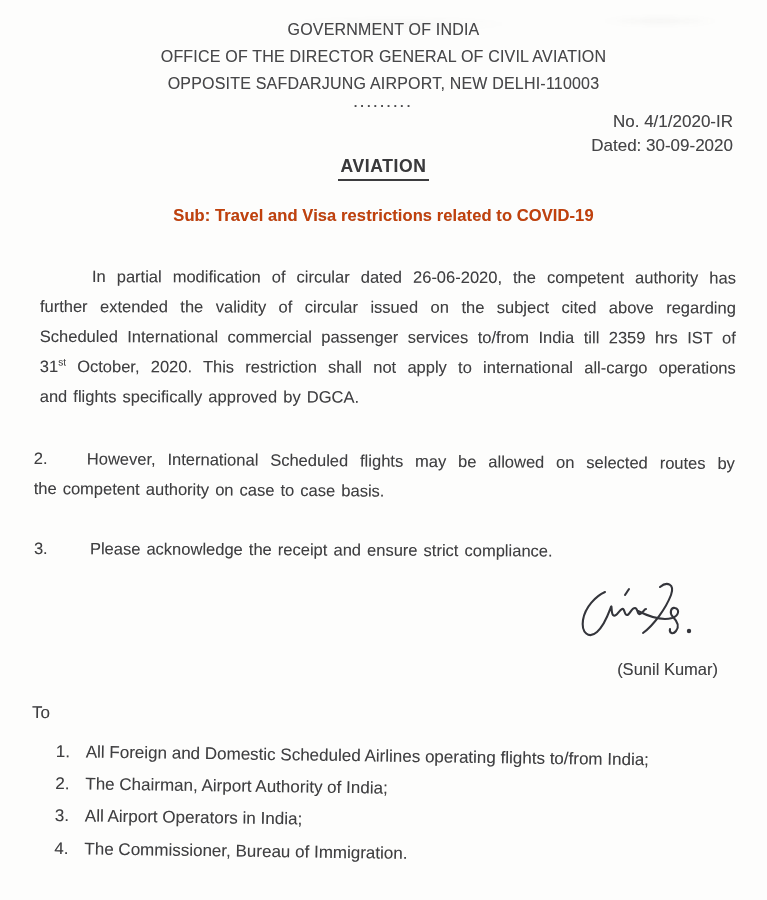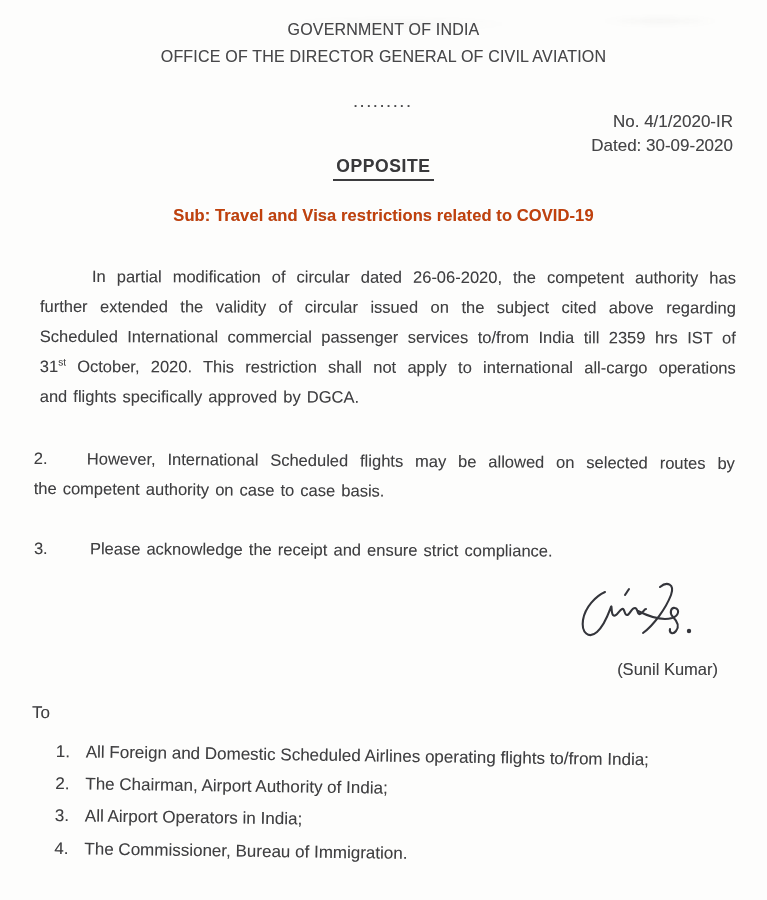--- a/index.html
+++ b/index.html
@@ -72,31 +72,32 @@
 <body>
 
 <div class="page">
 
   <div class="smudge sm1"></div>
   <div class="smudge sm2"></div>
 
   <div class="header soft">
     <div>GOVERNMENT OF INDIA</div>
     <div>OFFICE OF THE DIRECTOR GENERAL OF CIVIL AVIATION</div>
+    <div>OPPOSITE SAFDARJUNG AIRPORT, NEW DELHI-110003</div>
   </div>
 
   <div class="dots">.........</div>
 
   <div class="ref soft">
     <div>No. 4/1/2020-IR</div>
     <div>Dated: 30-09-2020</div>
   </div>
 
   <div class="title-wrap">
-    <span class="title soft">OPPOSITE</span>
+    <span class="title soft">AVIATION</span>
   </div>
 
   <div class="subject soft">Sub: Travel and Visa restrictions related to COVID-19</div>
 
   <div class="para p1 soft">
     <div class="jline indent">In partial modification of circular dated 26-06-2020, the competent authority has</div>
     <div class="jline">further extended the validity of circular issued on the subject cited above regarding</div>
     <div class="jline">Scheduled International commercial passenger services to/from India till 2359 hrs IST of</div>
     <div class="jline"><span>31</span><sup>st</sup><span> October, 2020. This restriction shall not apply to international all-cargo operations</span></div>
     <div class="lline">and flights specifically approved by DGCA.</div>

